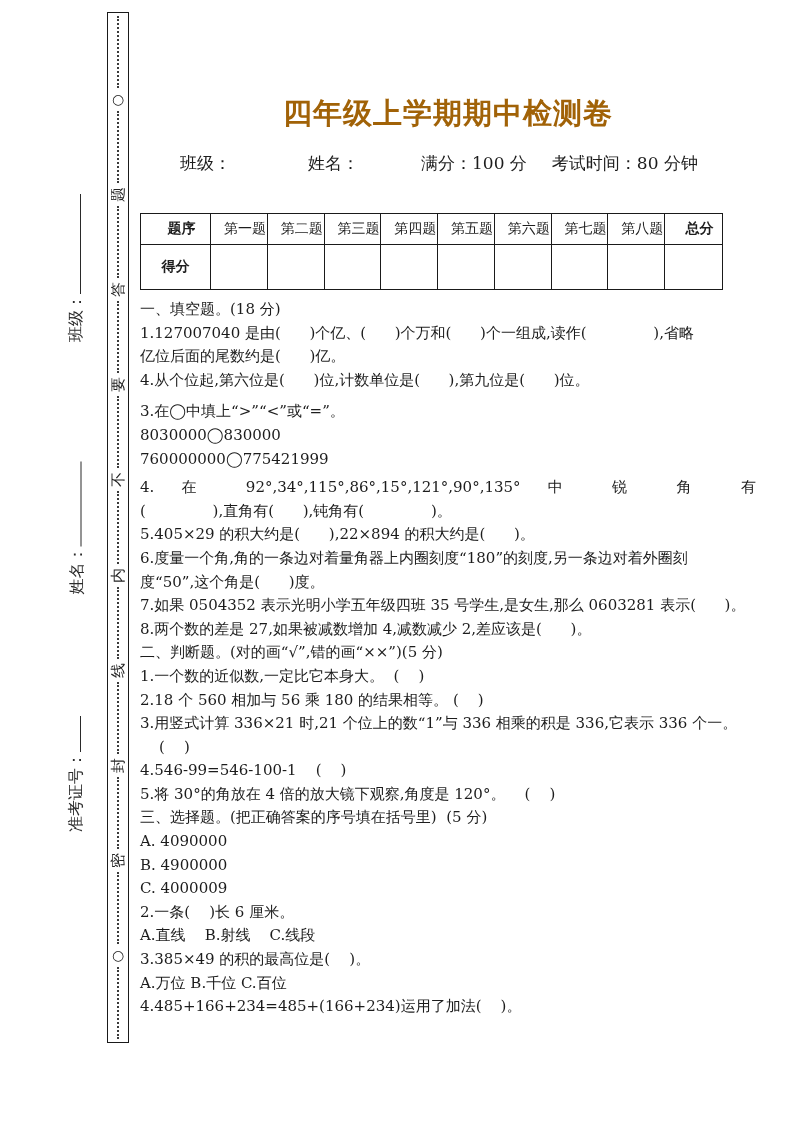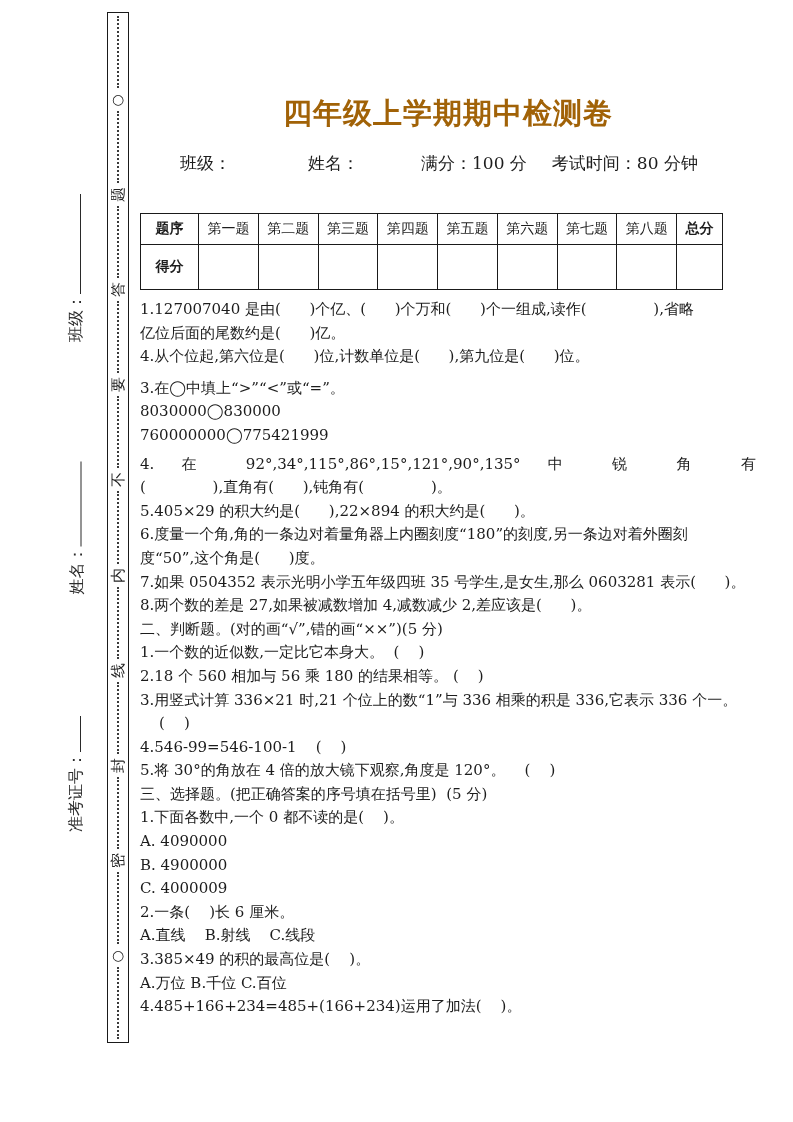--- a/index.html
+++ b/index.html
@@ -49,21 +49,21 @@
   .info-row .info-item:nth-child(3){margin-left:62px;}
   .info-row .info-item:nth-child(4){margin-left:25px;}
   
   .score-table{
     margin-top:37px;border-collapse:collapse;width:583px;table-layout:fixed;
   }
   .score-table td{
     border:1.2px solid #1a1a1a;text-align:center;vertical-align:middle;
     font-size:14px;padding:0;color:#1d1d1d;
   }
-  .score-table tr:first-child td{height:30px;}
+  .score-table tr:first-child td{height:30px;padding-left:12px;}
   .score-table tr:last-child td{height:44px;margin-left:32px;}
   .score-table td.bold{font-weight:bold;}
   
   .body-lines{margin-top:8px;font-size:15px;line-height:23.6px;color:#1c1c1c;}
   .line{white-space:pre;}
   .line.justify{white-space:normal;text-align:justify;text-align-last:justify;}
   .line.g8{margin-top:8px;}
   .line.g9{}
   .line.g5{margin-top:5px;}
 </style>
@@ -140,20 +140,21 @@
           <td></td>
           <td></td>
           <td></td>
           <td></td>
           <td></td>
         </tr>
     </tbody>
   </table>
 
   <div class="body-lines" id="body-lines">
+      <div class="line">一、填空题。(18 分)</div>
       <div class="line">1.127007040 是由(      )个亿、(      )个万和(      )个一组成,读作(              ),省略</div>
       <div class="line">亿位后面的尾数约是(      )亿。</div>
       <div class="line">4.从个位起,第六位是(      )位,计数单位是(      ),第九位是(      )位。</div>
       <div class="line g8">3.在◯中填上“&gt;”“&lt;”或“=”。</div>
       <div class="line g9">8030000◯830000</div>
       <div class="line g9">760000000◯775421999</div>
       <div class="line justify g5">4. 在 92°,34°,115°,86°,15°,121°,90°,135° 中 锐 角 有</div>
       <div class="line">(              ),直角有(      ),钝角有(              )。</div>
       <div class="line">5.405×29 的积大约是(      ),22×894 的积大约是(      )。</div>
       <div class="line">6.度量一个角,角的一条边对着量角器上内圈刻度“180”的刻度,另一条边对着外圈刻</div>
@@ -161,21 +162,20 @@
       <div class="line">7.如果 0504352 表示光明小学五年级四班 35 号学生,是女生,那么 0603281 表示(      )。</div>
       <div class="line">8.两个数的差是 27,如果被减数增加 4,减数减少 2,差应该是(      )。</div>
       <div class="line">二、判断题。(对的画“√”,错的画“××”)(5 分)</div>
       <div class="line">1.一个数的近似数,一定比它本身大。  (    )</div>
       <div class="line">2.18 个 560 相加与 56 乘 180 的结果相等。 (    )</div>
       <div class="line">3.用竖式计算 336×21 时,21 个位上的数“1”与 336 相乘的积是 336,它表示 336 个一。</div>
       <div class="line">    (    )</div>
       <div class="line">4.546-99=546-100-1    (    )</div>
       <div class="line">5.将 30°的角放在 4 倍的放大镜下观察,角度是 120°。    (    )</div>
       <div class="line">三、选择题。(把正确答案的序号填在括号里)  (5 分)</div>
-      <div class="line">1.下面各数中,一个 0 都不读的是(    )。</div>
       <div class="line">A. 4090000</div>
       <div class="line">B. 4900000</div>
       <div class="line">C. 4000009</div>
       <div class="line">2.一条(    )长 6 厘米。</div>
       <div class="line">A.直线    B.射线    C.线段</div>
       <div class="line">3.385×49 的积的最高位是(    )。</div>
       <div class="line">A.万位 B.千位 C.百位</div>
       <div class="line">4.485+166+234=485+(166+234)运用了加法(    )。</div>
     </div>
 </div>

